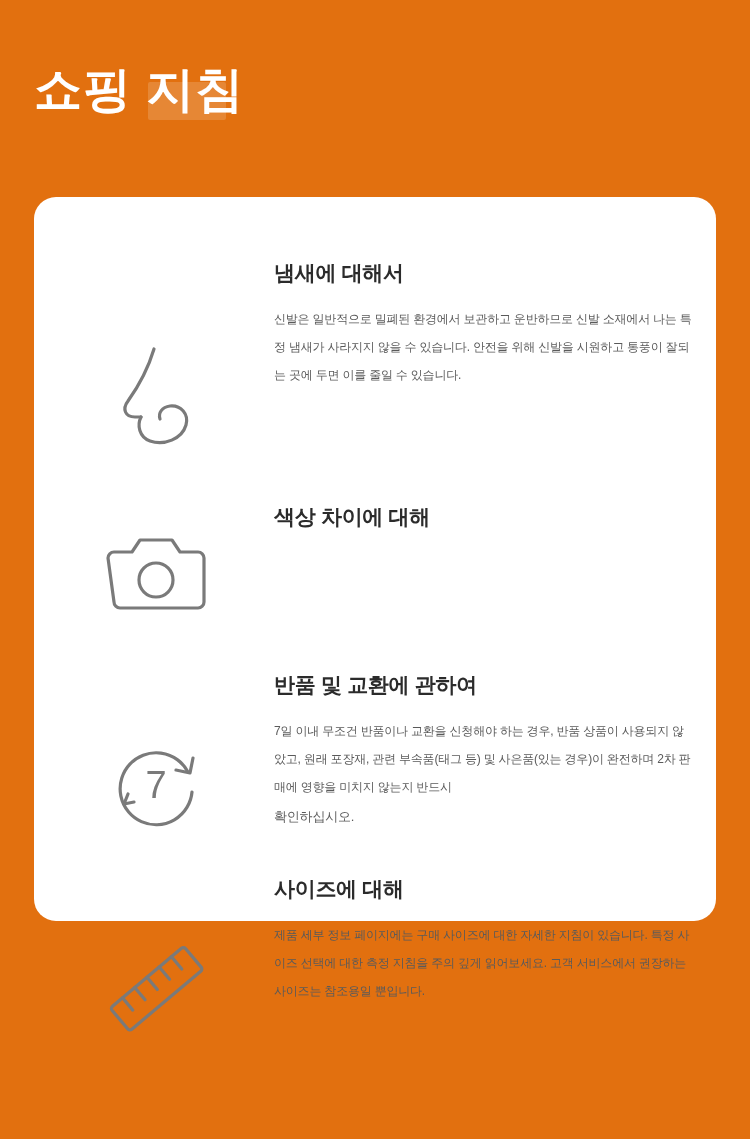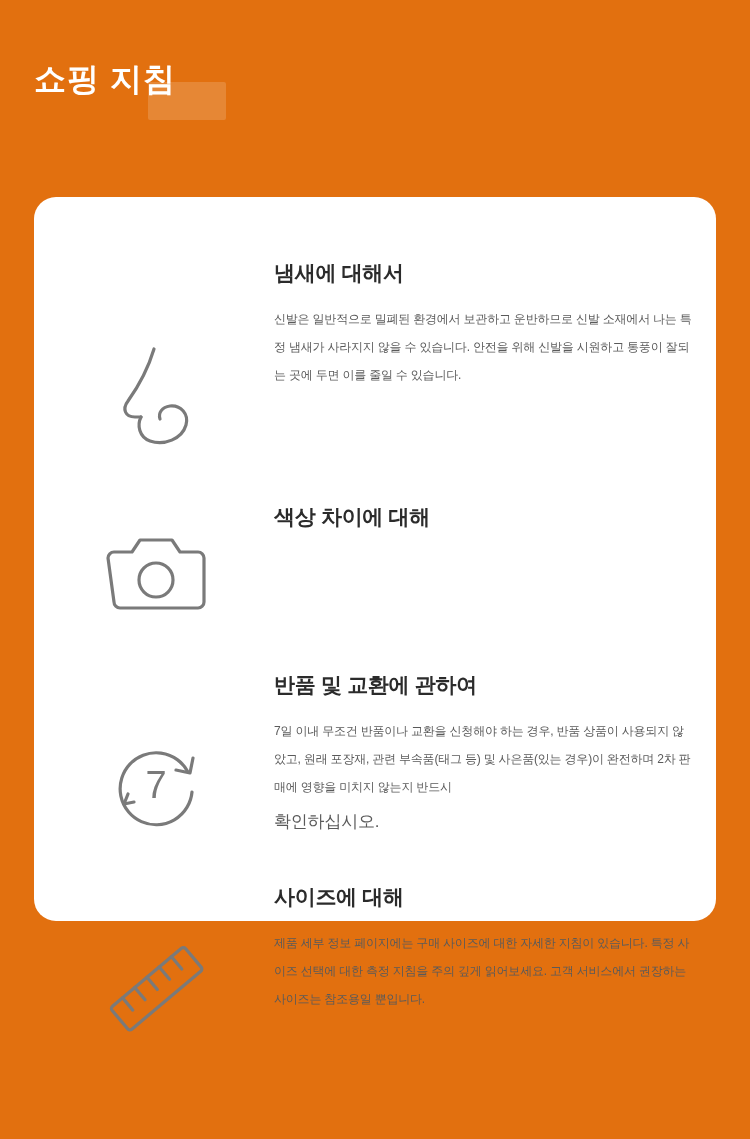--- a/index.html
+++ b/index.html
@@ -11,21 +11,21 @@
   body {
     background: #E2700F;
     position: relative;
     overflow: hidden;
   }
 
   .page-title {
     position: absolute;
     left: 34px;
     top: 58px;
-    font-size: 32px;
+    font-size: 48px;
     font-weight: bold;
     color: #FFFFFF;
     letter-spacing: 1px;
     z-index: 3;
   }
   .title-highlight {
     position: absolute;
     left: 148px;
     top: 82px;
     width: 78px;
@@ -74,39 +74,39 @@
     margin-bottom: 18px;
   }
 
   .sec-body {
     font-size: 12px;
     line-height: 2.35;
     color: #5a5a5a;
     letter-spacing: -0.2px;
   }
   .sec-body.lg {
-    font-size: 17px;
+    font-size: 13px;
   }
 
   
   #sec-0 { top: 58px; }
   #sec-0 .icon-box { top: 88px; height: 110px; }
   #sec-0 .text-box { top: 4px; }
 
   #sec-1 { top: 262px; }
   #sec-1 .icon-box { top: 62px; height: 110px; }
   #sec-1 .text-box { top: 4px; margin-top: 40px; }
 
   #sec-2 { top: 470px; }
   #sec-2 .icon-box { top: 62px; height: 110px; }
   #sec-2 .text-box { top: 4px; }
 
   #sec-3 { top: 678px; }
   #sec-3 .icon-box { top: 58px; height: 110px; }
-  #sec-3 .text-box { top: 8px; }
+  #sec-3 .text-box { top: 0; }
 
   svg { display: block; }
 </style>
 </head>
 <body>
 
 <div class="title-highlight"></div>
 <h1 class="page-title">쇼핑 지침</h1>
 
 <div class="card">

